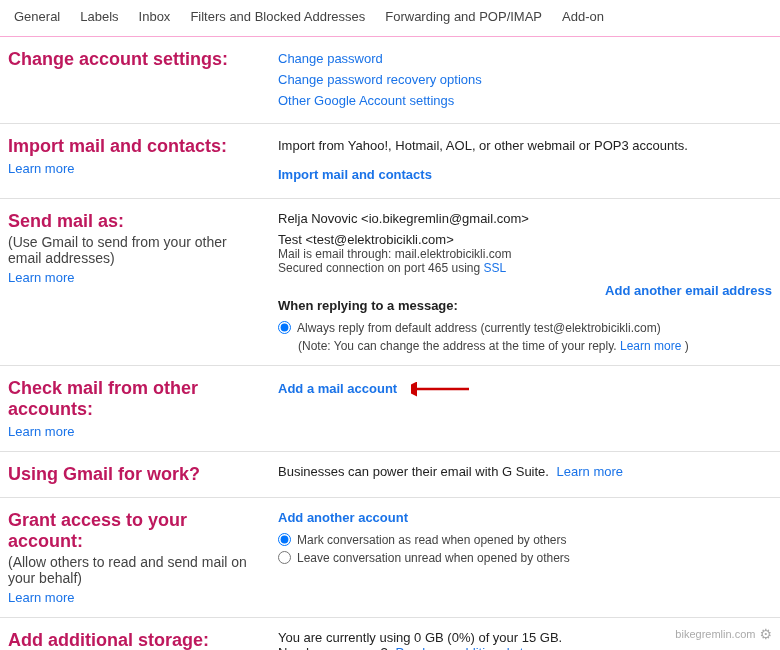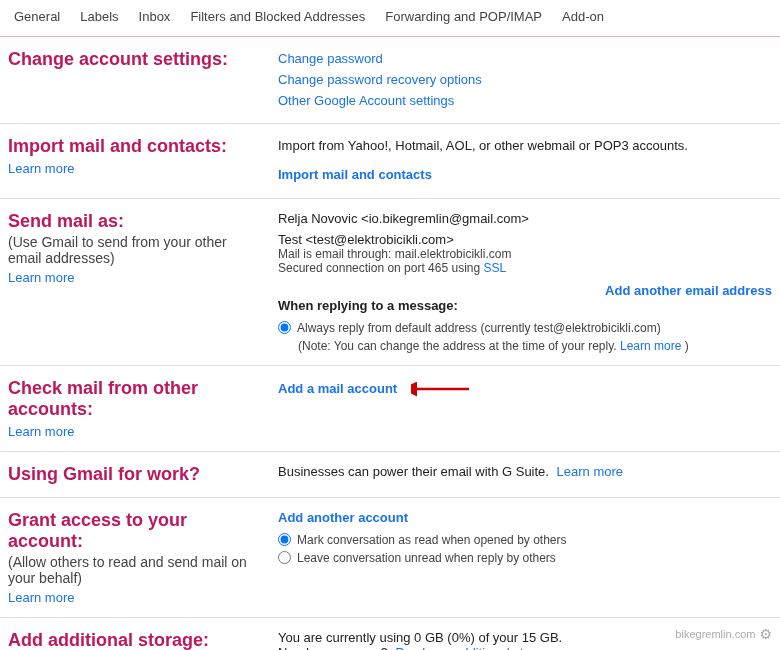--- a/index.html
+++ b/index.html
@@ -246,21 +246,21 @@
     </div>
     <div class="setting-value">
       <a class="link-bold">Add another account</a>
       <div class="radio-group" style="margin-top:8px;">
         <div class="radio-item">
           <input type="radio" name="grant" checked="" style="">
           <span>Mark conversation as read when opened by others</span>
         </div>
         <div class="radio-item">
           <input type="radio" name="grant" style="">
-          <span>Leave conversation unread when reply by others</span>
+          <span>Leave conversation unread when opened by others</span>
         </div>
       </div>
     </div>
   </div>
 
   <div class="setting-row" style="border-bottom:none;">
     <div class="setting-label">
       <div class="setting-label-title">Add additional storage:</div>
     </div>
     <div class="setting-value">

